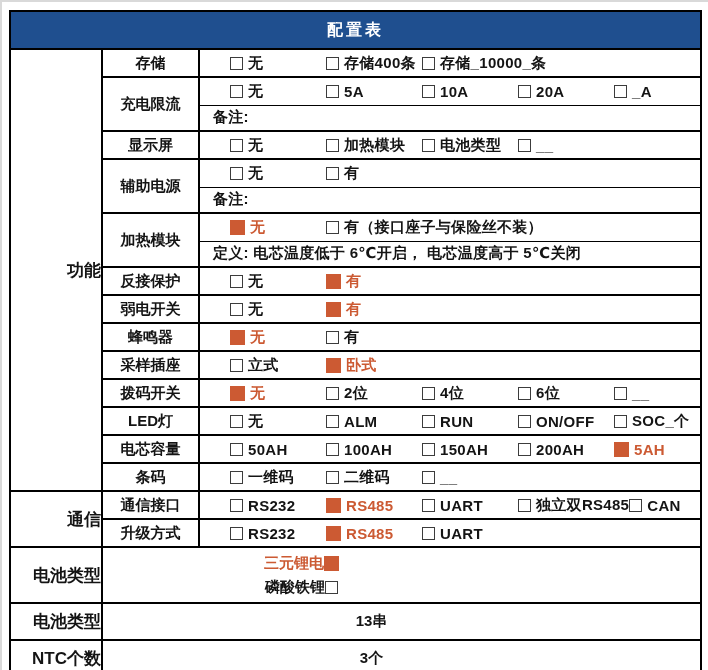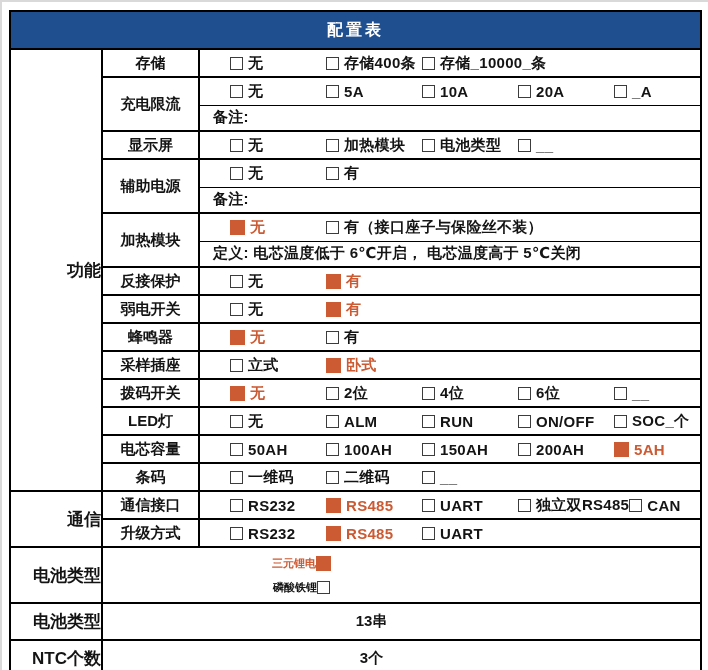--- a/index.html
+++ b/index.html
@@ -51,21 +51,21 @@
   .box{
     width:11px;height:11px;border:1.5px solid #3c3c3c;
     flex:none;background:#fff;display:inline-block;
   }
   .box.filled{width:13px;height:13px;border-color:var(--accent);background:var(--accent);}
   td.note{padding-left:13px;font-size:15px;font-weight:600;letter-spacing:.3px;}
   td.val{text-align:center;font-size:15px;font-weight:600;padding-right:92px;padding-left:32px;}
   td.battery{padding-right:200px;}
   .bline{
     display:flex;justify-content:center;align-items:center;
-    font-size:11px;font-weight:600;height:24px;
+    font-size:15px;font-weight:600;height:24px;
   }
   .bline.sel .blbl{color:var(--accent);}
 </style>
 </head>
 <body>
 
 <table class="cfg">
   <colgroup>
       <col class="c1">
       <col class="c2">

